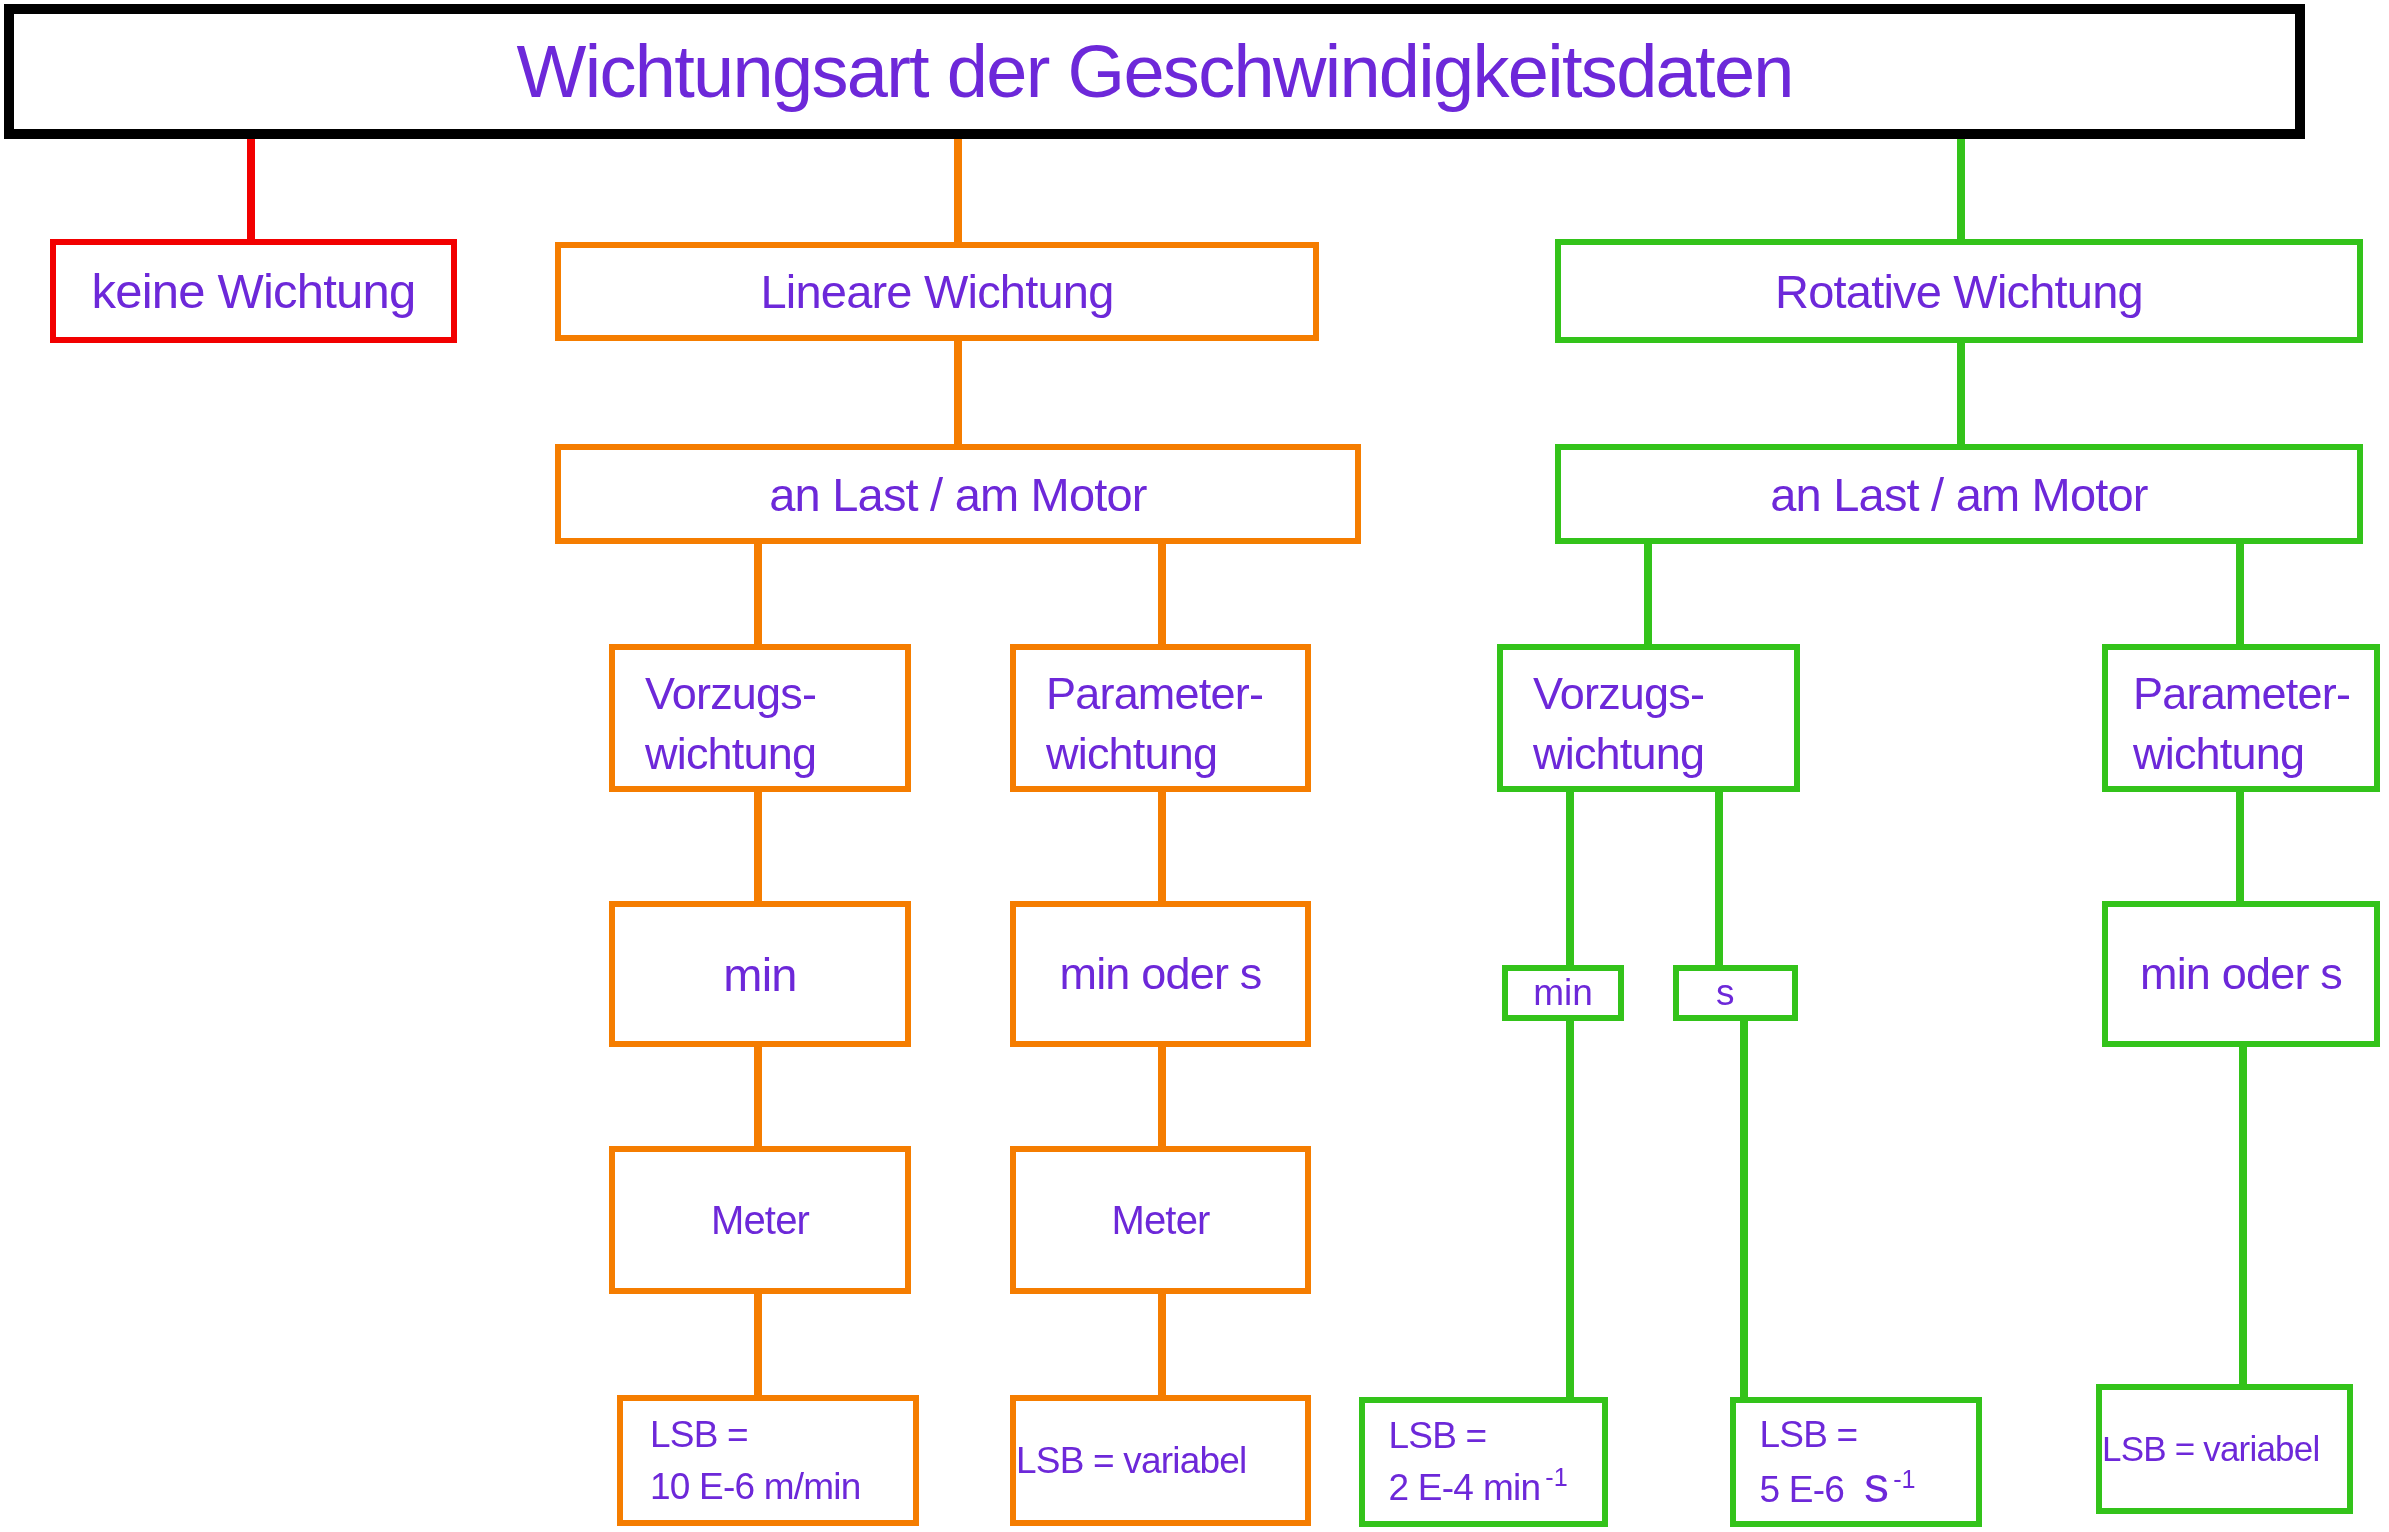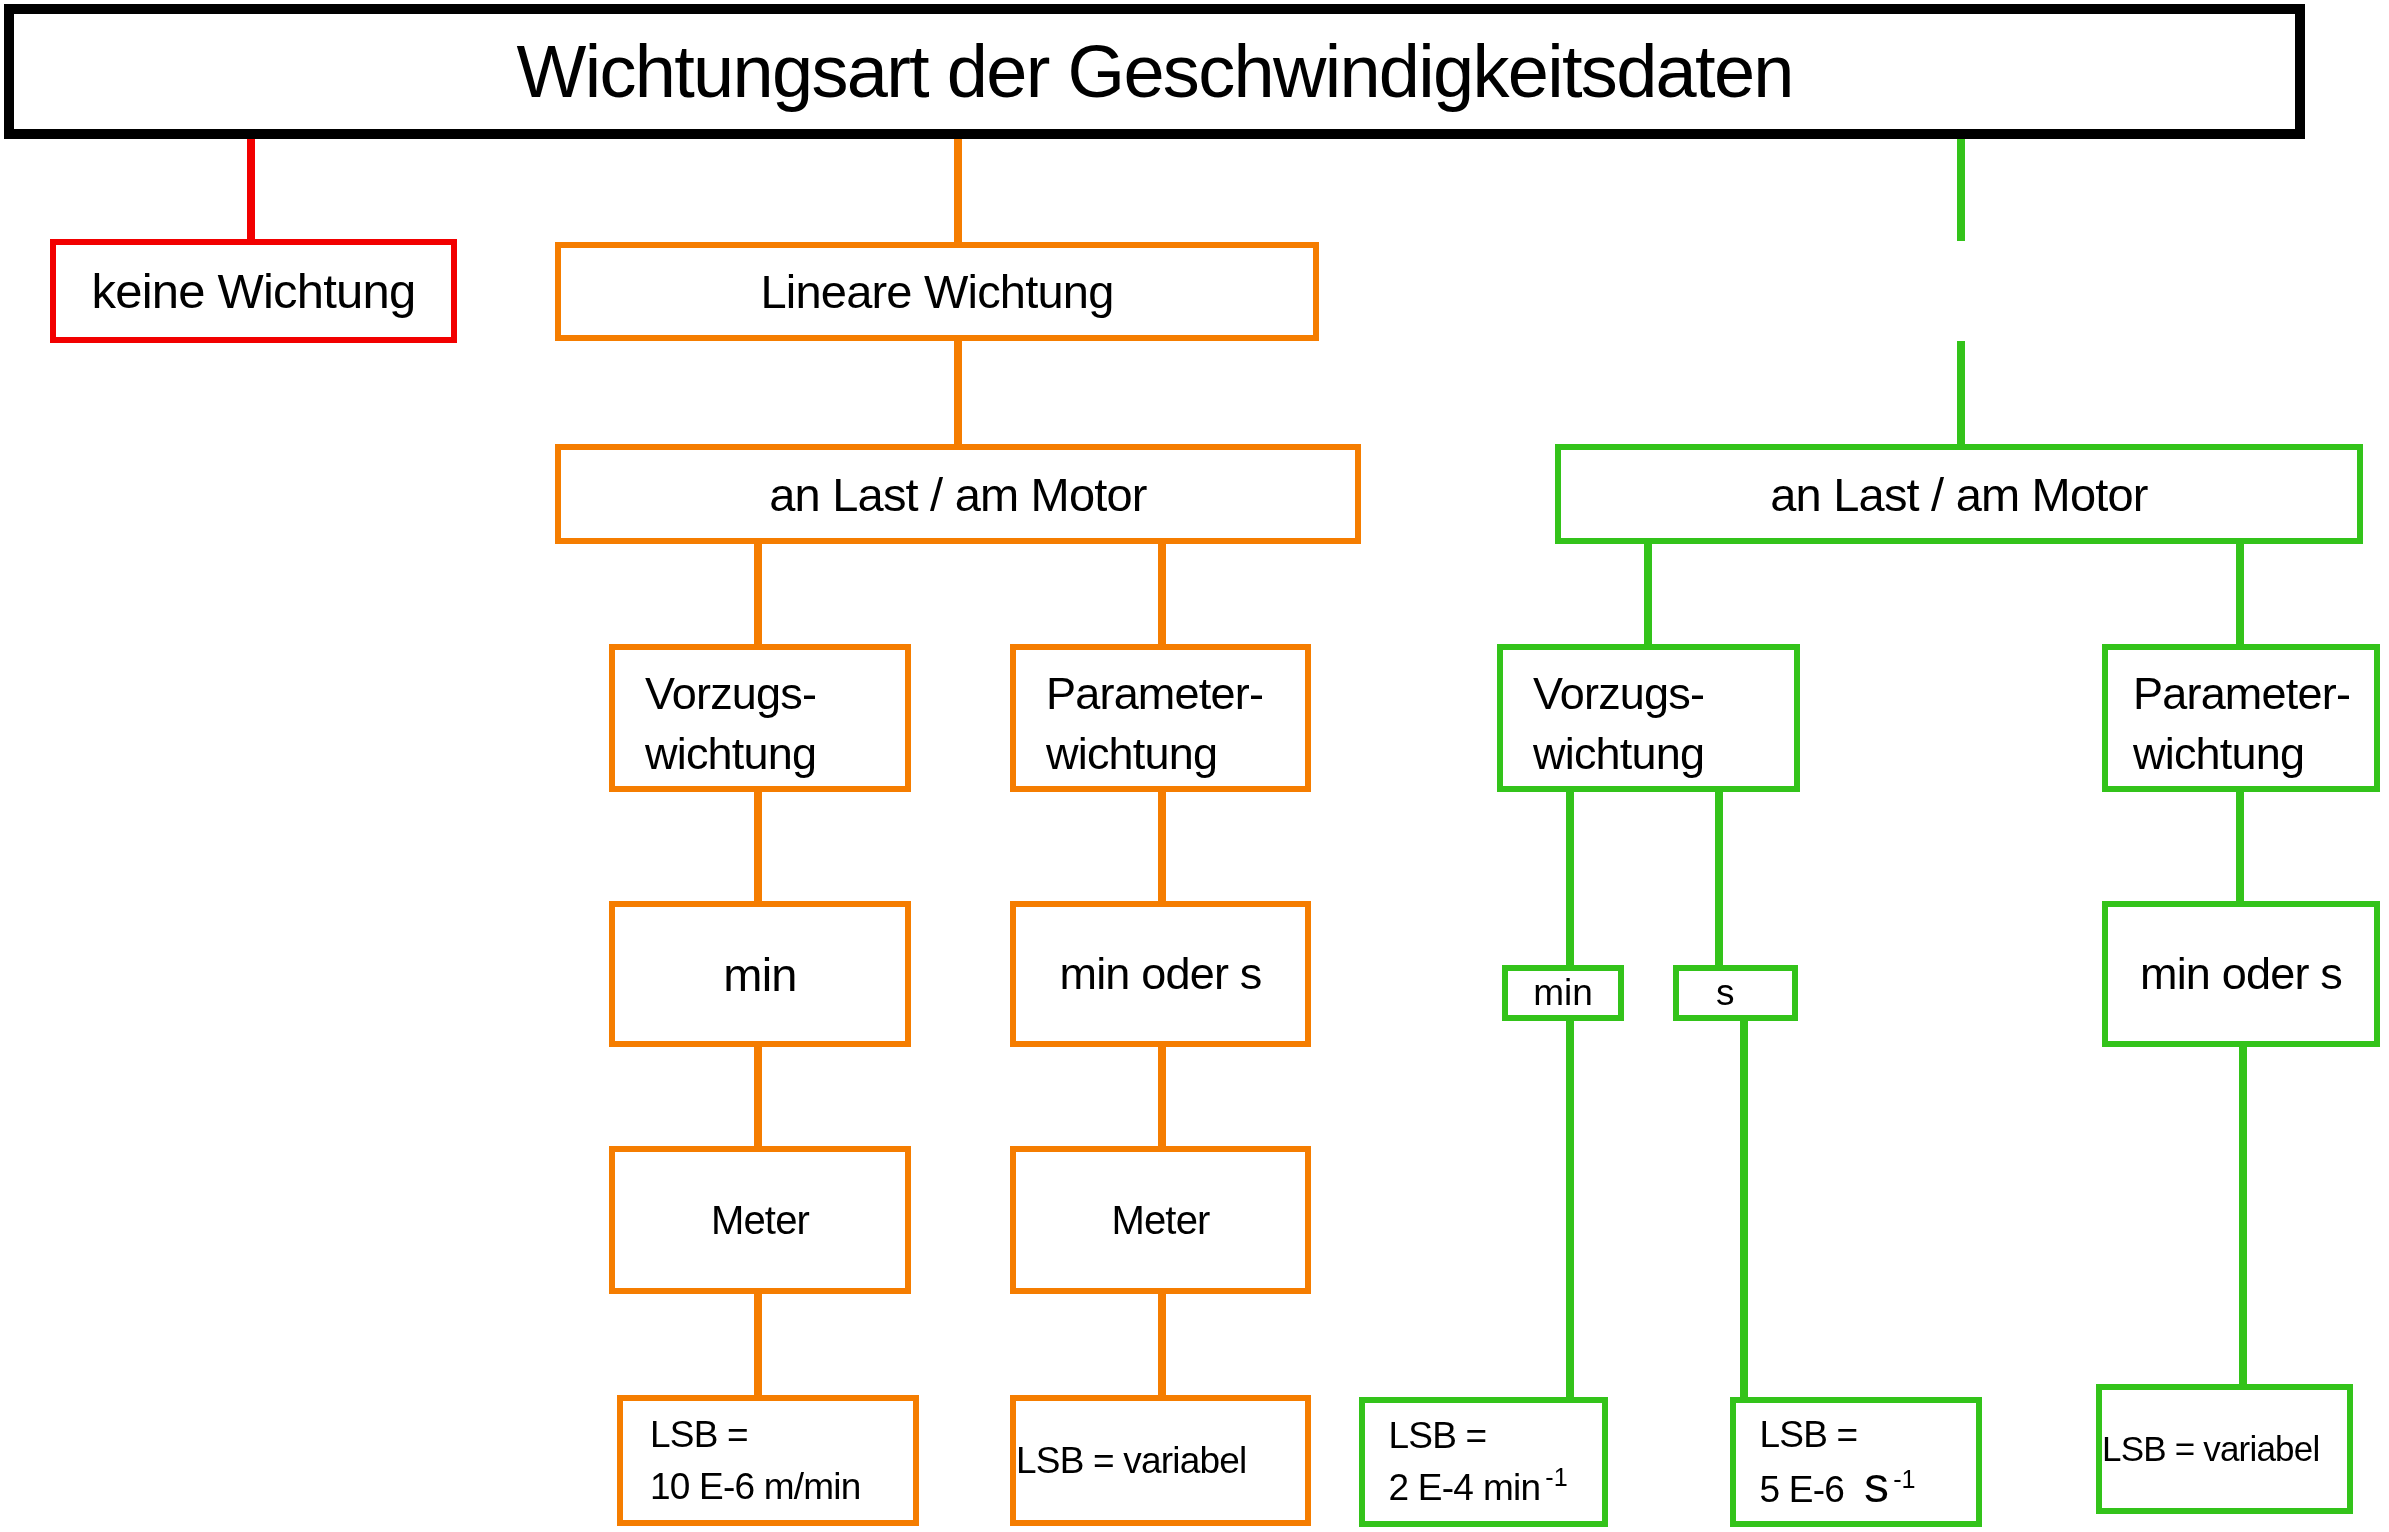--- a/index.html
+++ b/index.html
@@ -1,21 +1,21 @@
 <!DOCTYPE html>
 <html style="--red: #f20000; --orange: #f57d00; --green: #33c31a; --black: #000000;font-size:13.5px"><head>
 <meta charset="utf-8">
 <style>
   html,body{margin:0;padding:0;background:#fff;}
   #diagram{
     position:relative;
     width:2389px;height:1533px;
     background:#fff;
     font-family:"Liberation Sans","DejaVu Sans",sans-serif;
-    color:#000000;
+    color:#6d28d9;
     overflow:hidden;
   }
   .box{
     position:absolute;
     background:#fff;
     border:6.7px solid #000;
     box-sizing:border-box;
     display:flex;
     align-items:center;
     justify-content:center;
@@ -84,20 +84,23 @@
 
   <div class="line red" style="left:247px;top:139px;height:102px;"></div>
   <div class="line orange" style="left:954px;top:139px;height:105px;"></div>
   <div class="line green" style="left:1957px;top:139px;height:102px;"></div>
 
   <div class="box red" style="left:50px;top:239px;width:407px;height:104px;font-size:49px;">
     <span>keine Wichtung</span>
   </div>
   <div class="box orange" style="left:555px;top:242px;width:764px;height:99px;font-size:47px;">
     <span>Lineare Wichtung</span>
+  </div>
+  <div class="box green" style="left:1555px;top:239px;width:808px;height:104px;font-size:47px;">
+    <span>Rotative Wichtung</span>
   </div>
 
   <div class="line orange" style="left:954px;top:340px;height:105px;"></div>
   <div class="line green" style="left:1957px;top:341px;height:104px;"></div>
 
   <div class="box orange" style="left:555px;top:444px;width:806px;height:100px;font-size:47px;">
     <span>an Last / am Motor</span>
   </div>
   <div class="box green" style="left:1555px;top:444px;width:808px;height:100px;font-size:47px;">
     <span>an Last / am Motor</span>

